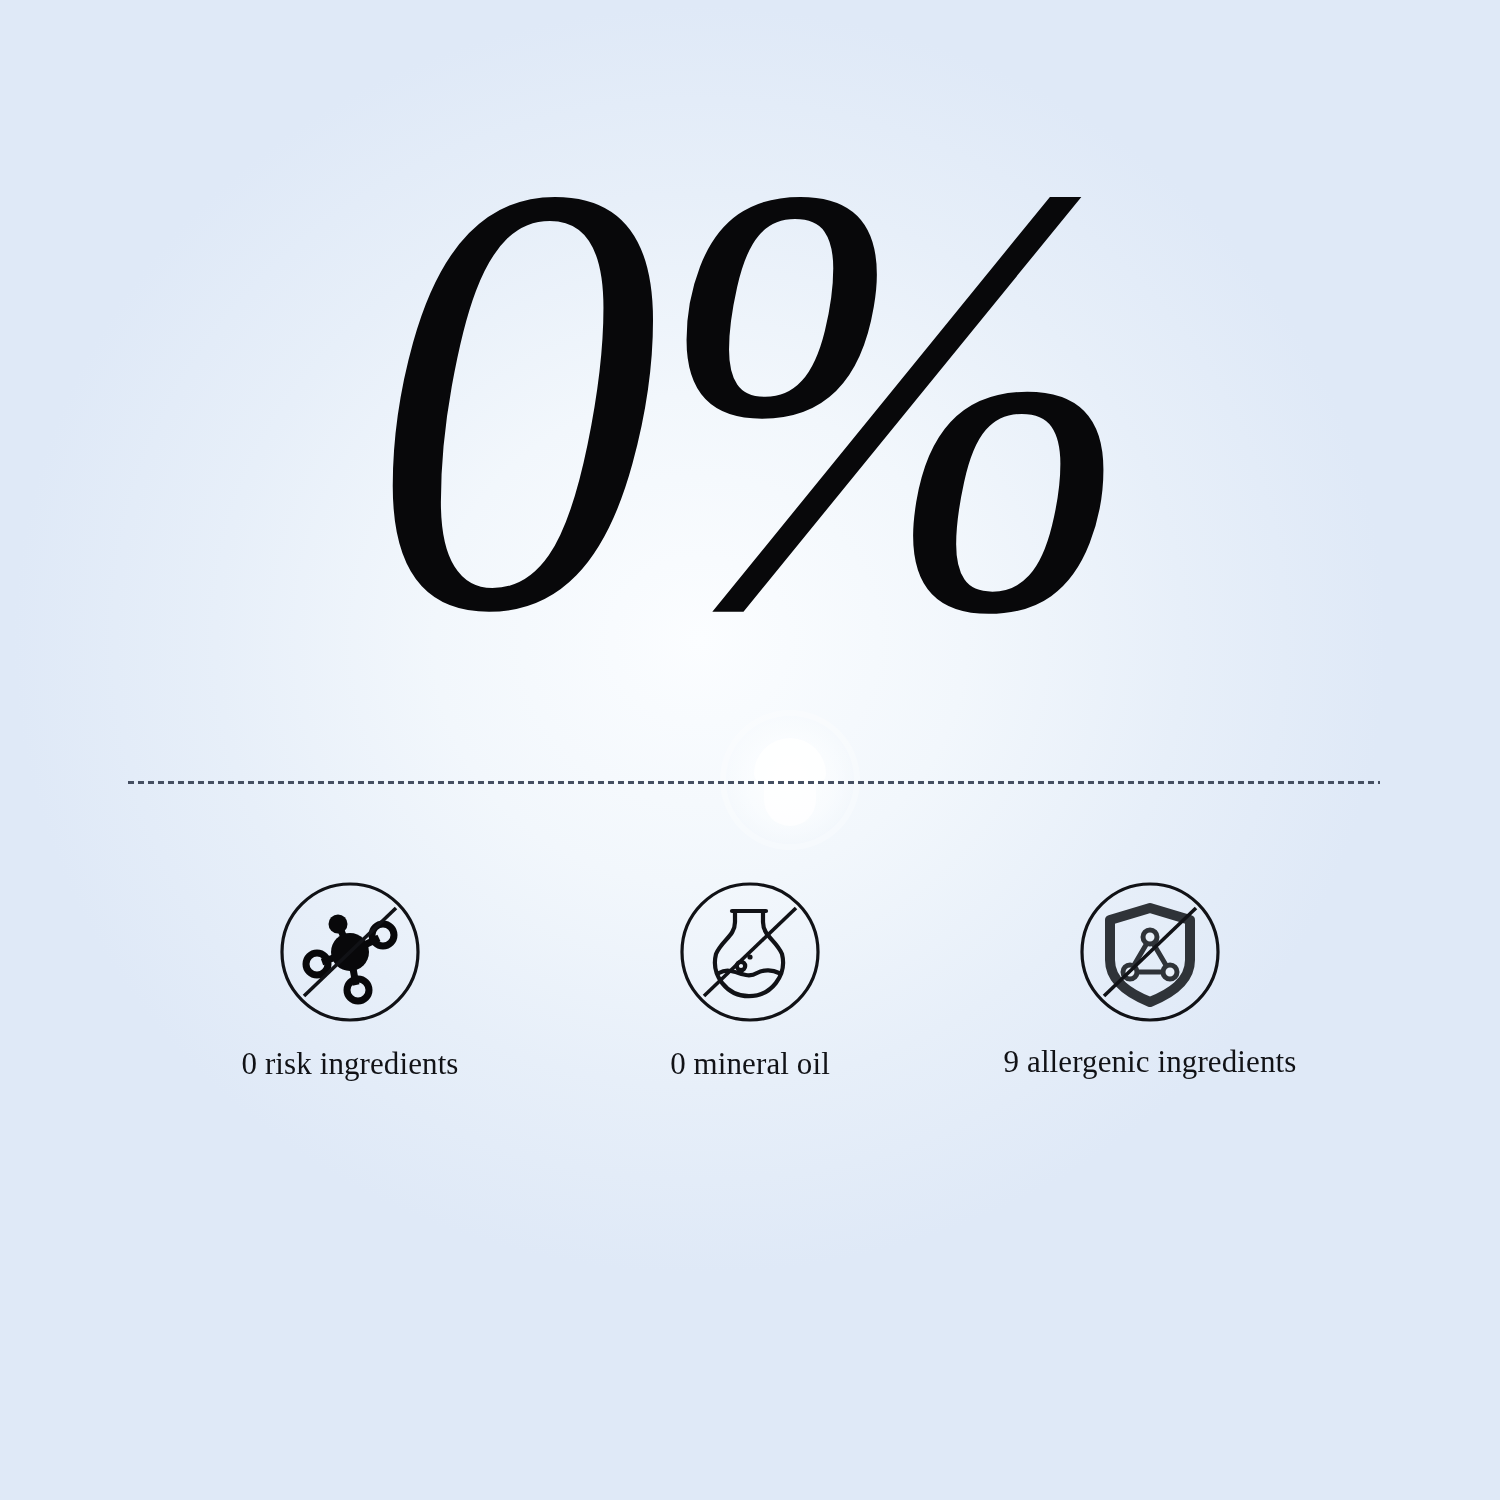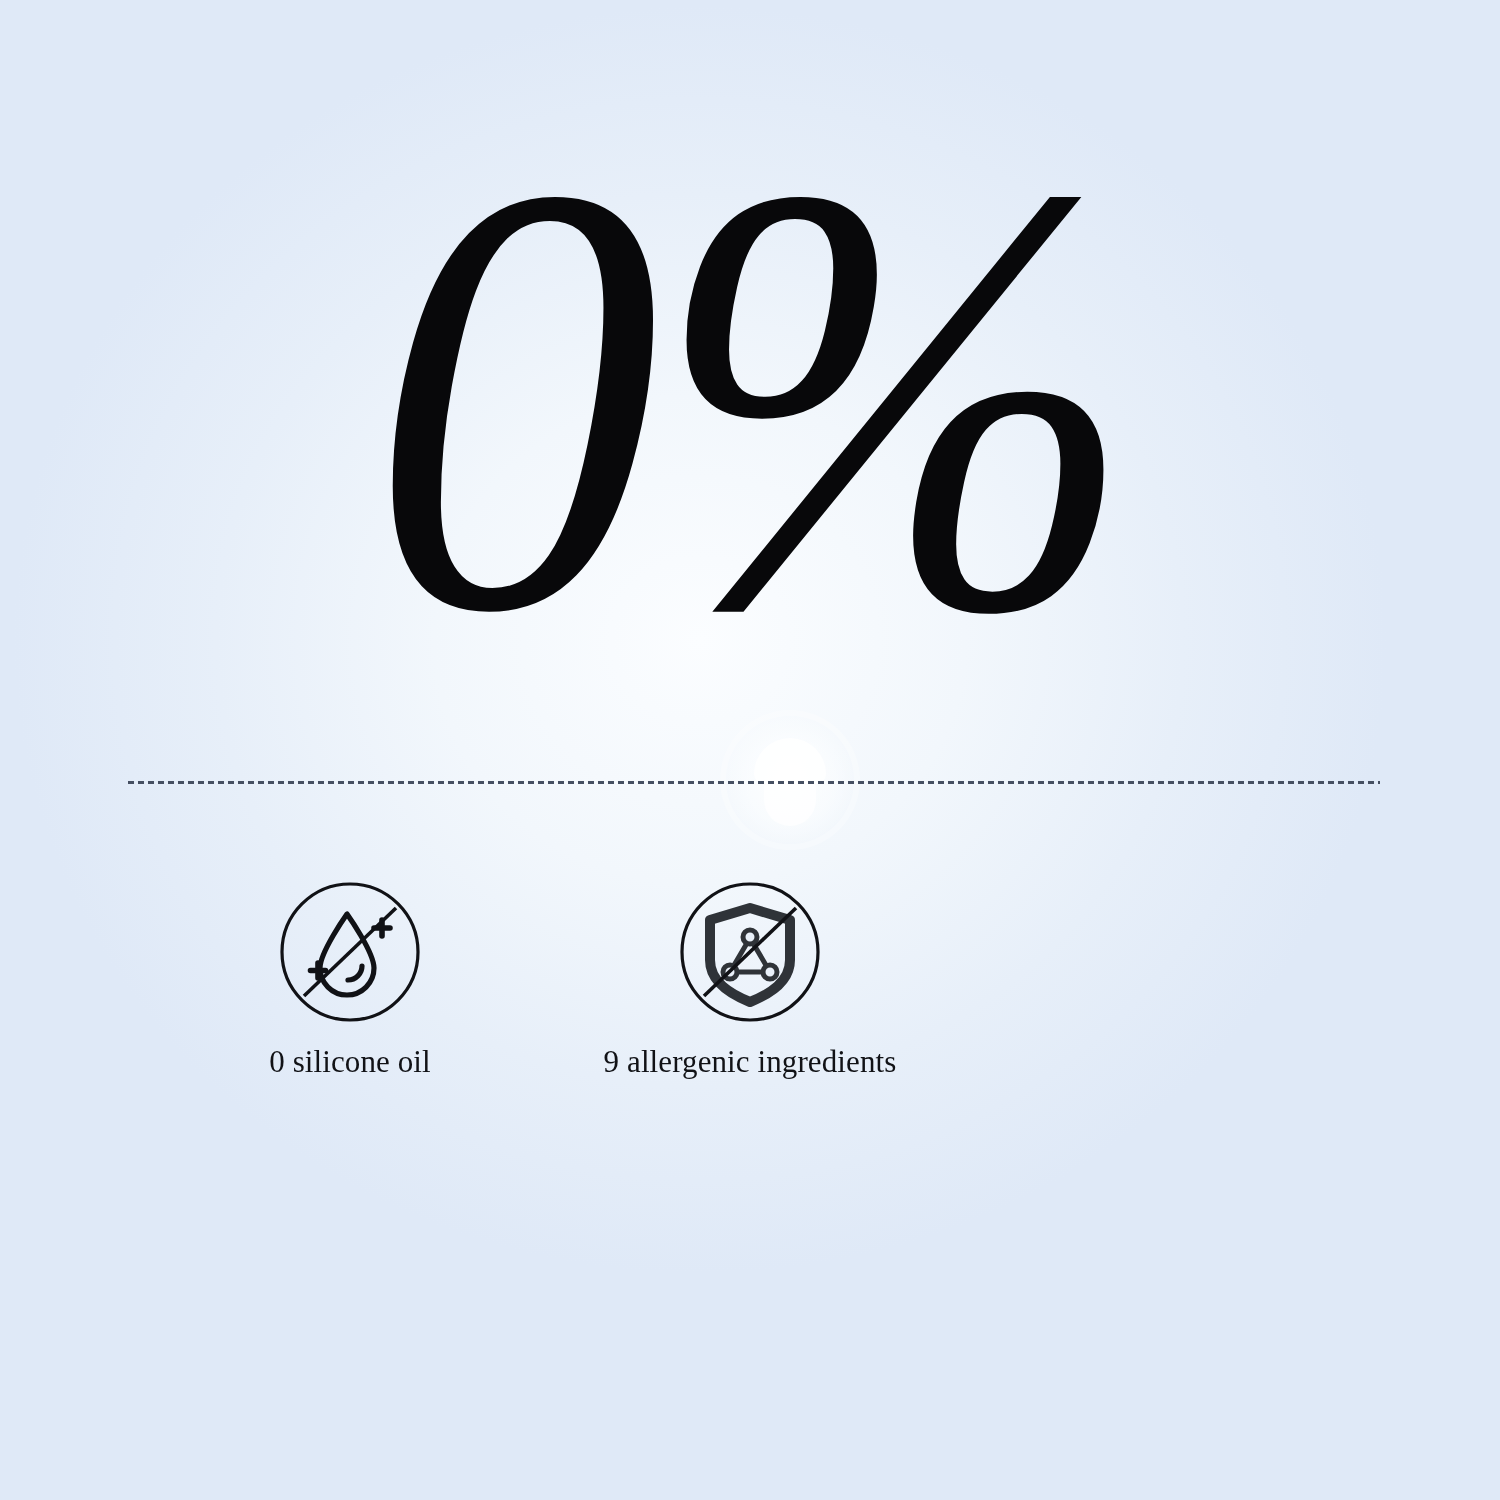--- a/index.html
+++ b/index.html
@@ -137,41 +137,68 @@
   <div id="watermark"></div>
 
   <div id="hero">
     <span class="pct">0%</span>
   </div>
 
   <div id="divider"></div>
 
   <div id="claims">
 
-
-
-
-    <div class="claim row2">
+    <div class="claim row1">
       <span class="badge">
         <svg viewBox="0 0 144 144" xmlns="http://www.w3.org/2000/svg">
           <circle cx="72" cy="72" r="68" fill="none" stroke="#111216" stroke-width="3.2"></circle>
-          <g fill="none" stroke="#111216" stroke-width="5.2" stroke-linecap="round" stroke-linejoin="round">
-
-            <path d="M69 34 C69 34 42 72 42 88 A27 27 0 0 0 96 88 C96 72 69 34 69 34 Z"></path>
-
-            <path d="M84 86 A14 14 0 0 1 70 100"></path>
-
-            <path d="M104 40 v16 M96 48 h16" stroke-width="5.6"></path>
-            <path d="M40 83 v15 M32.5 90.5 h15" stroke-width="5.6"></path>
+          <g fill="#08080a" stroke="#08080a">
+
+            <line x1="72" y1="72" x2="62" y2="48" stroke-width="7"></line>
+            <line x1="72" y1="72" x2="101" y2="58" stroke-width="7"></line>
+            <line x1="72" y1="72" x2="44" y2="82" stroke-width="7"></line>
+            <line x1="72" y1="72" x2="78" y2="105" stroke-width="7"></line>
+
+            <circle cx="72" cy="72" r="19" stroke="none"></circle>
+
+            <circle cx="60" cy="44" r="9.5" stroke="none"></circle>
+
+            <circle cx="105" cy="55" r="11" fill="none" stroke-width="7"></circle>
+            <circle cx="39" cy="84" r="11" fill="none" stroke-width="7"></circle>
+            <circle cx="80" cy="110" r="11" fill="none" stroke-width="7"></circle>
           </g>
           <line x1="26" y1="116" x2="118" y2="28" stroke="#111216" stroke-width="3.6"></line>
         </svg>
       </span>
-      <span class="claim-label">0 silicone oil</span>
+      <span class="claim-label">0 risk ingredients</span>
     </div>
+
+
+    <div class="claim row1">
+      <span class="badge">
+        <svg viewBox="0 0 144 144" xmlns="http://www.w3.org/2000/svg">
+          <circle cx="72" cy="72" r="68" fill="none" stroke="#111216" stroke-width="3.2"></circle>
+          <g fill="none" stroke="#111216" stroke-width="4.2" stroke-linecap="round" stroke-linejoin="round">
+
+            <path d="M54 31 h34"></path>
+            <path d="M57 31 v11 M85 31 v11"></path>
+
+            <path d="M57 42 C57 56 44 60 38 74 A34 34 0 1 0 104 74 C98 60 85 56 85 42"></path>
+
+            <path d="M41 93 C55 85 66 101 79 93 C86 89 95 90 101 93"></path>
+
+            <circle cx="72" cy="77" r="2.6" fill="#111216" stroke="none"></circle>
+            <circle cx="63" cy="86" r="4.2"></circle>
+          </g>
+          <line x1="26" y1="116" x2="118" y2="28" stroke="#111216" stroke-width="3.6"></line>
+        </svg>
+      </span>
+      <span class="claim-label">0 mineral oil</span>
+    </div>
+
 
 
     <div class="claim row2">
       <span class="badge">
         <svg viewBox="0 0 144 144" xmlns="http://www.w3.org/2000/svg">
           <circle cx="72" cy="72" r="68" fill="none" stroke="#111216" stroke-width="3.2"></circle>
 
           <path d="M72 28 L112 40 V80 C112 102 92 114 72 122 C52 114 32 102 32 80 V40 Z" fill="none" stroke="#2f3338" stroke-width="10" stroke-linejoin="round"></path>
 
           <g fill="none" stroke="#2f3338" stroke-width="5" stroke-linejoin="round">

